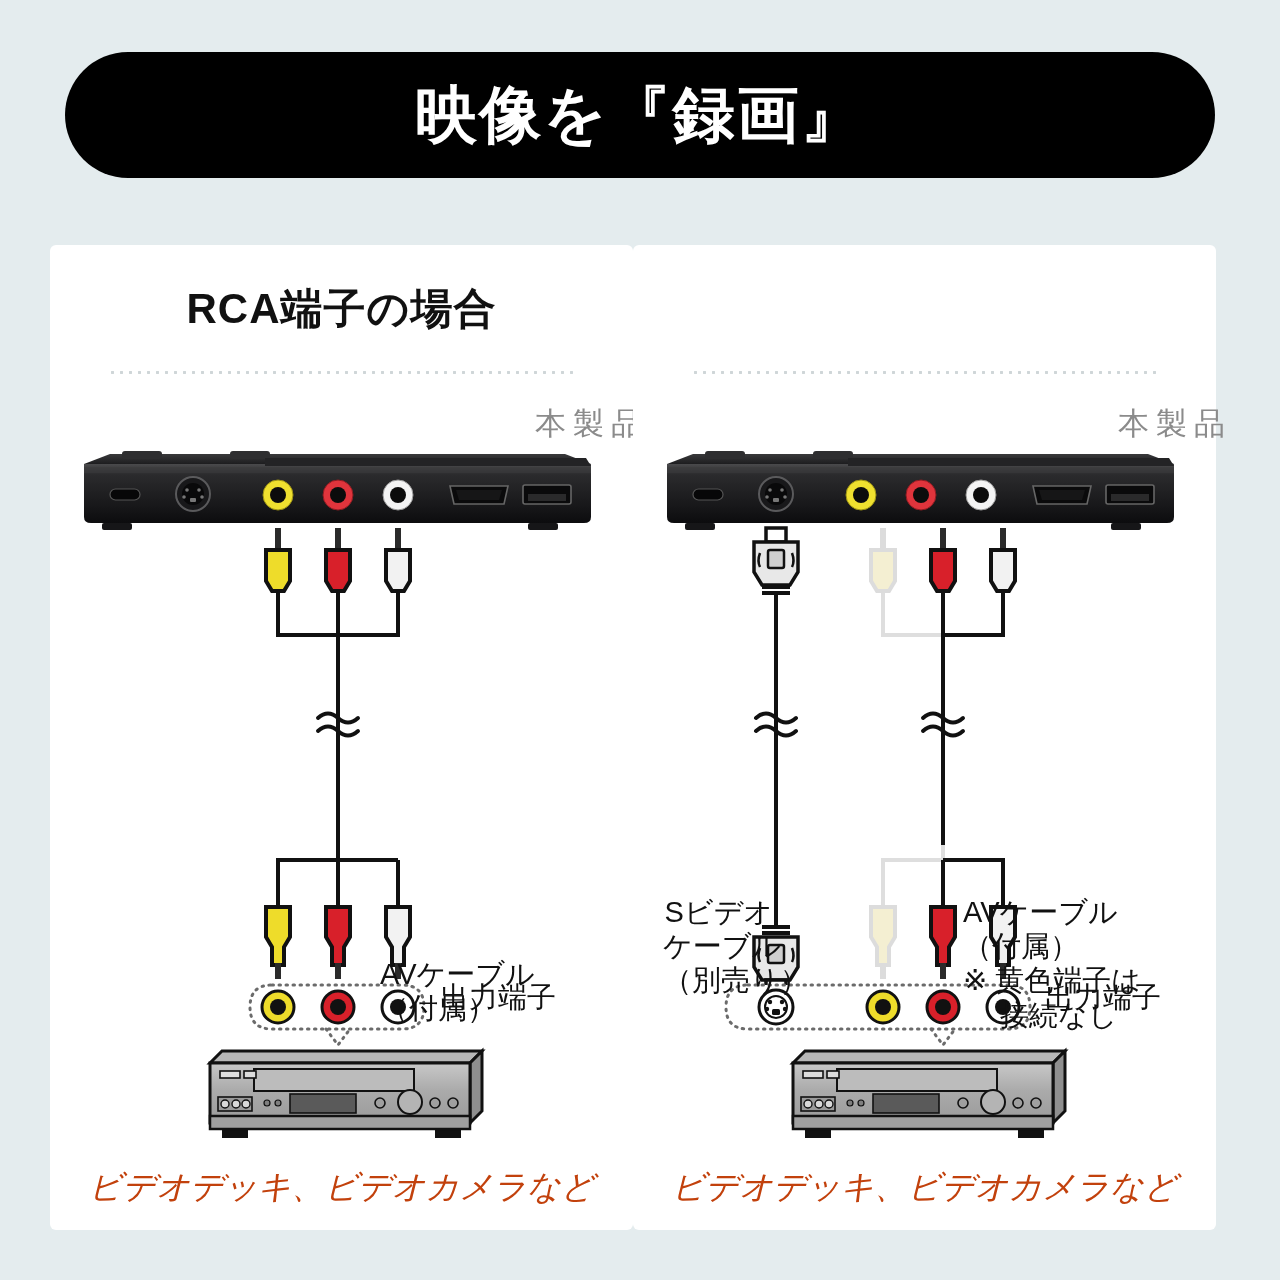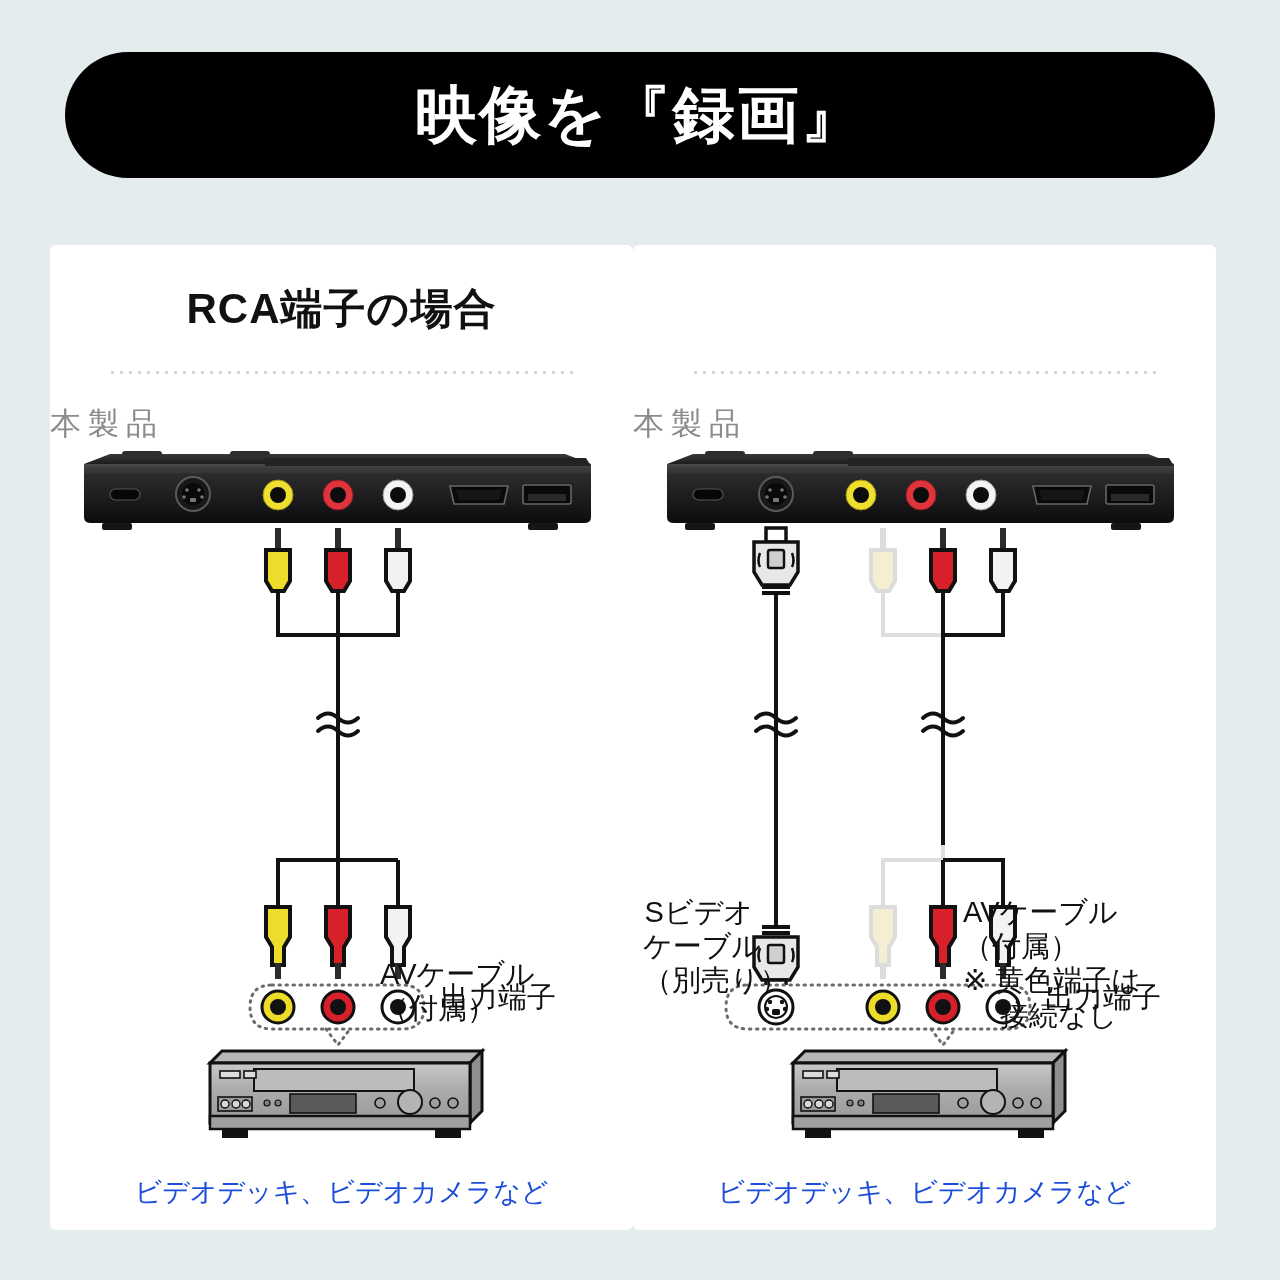--- a/index.html
+++ b/index.html
@@ -30,30 +30,30 @@
   .panel-title{
     position:absolute;top:36px;left:0;width:100%;text-align:center;
     font-size:42px;font-weight:bold;color:#111;letter-spacing:1px;
   }
   .divider{
     position:absolute;top:126px;left:58px;width:468px;height:3px;
     background-image:radial-gradient(circle, #cfd6d8 0 1.4px, transparent 1.6px);
     background-size:9px 3px;background-repeat:repeat-x;
   }
   .device-label{
-    position:absolute;top:158px;left:0;width:100%;text-align:left;
-    font-size:31px;color:#8b8b8b;letter-spacing:7px;
+    position:absolute;top:158px;left:0;width:100%;text-align:right;
+    font-size:31px;color:#8b8b8b;letter-spacing:7px;padding-left:16px;
   }
   .stage{position:absolute;left:0;top:0;width:583px;height:985px;}
   .cap{
     position:absolute;bottom:20px;left:0;width:100%;text-align:center;
-    font-size:27px;color:#1d4ed8;letter-spacing:0px;
+    font-size:33px;color:#c2410c;letter-spacing:0px;font-style:italic;
   }
   .lbl{position:absolute;font-size:29px;color:#111;line-height:1.18;white-space:pre;}
-  .lbl-r{text-align:right;}
+  .lbl-r{text-align:right;margin-left:20px;}
 </style>
 </head>
 <body>
 
 <div class="banner">
   <div class="banner-text">映像を『録画』</div>
 </div>
 
 <div class="panels">
 

